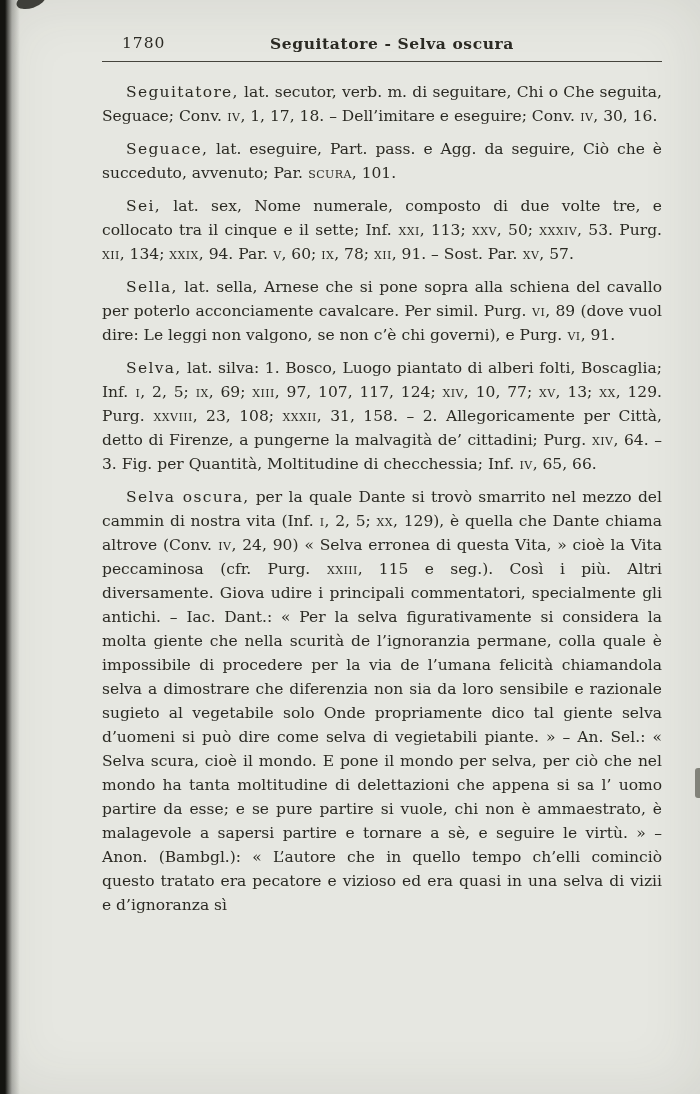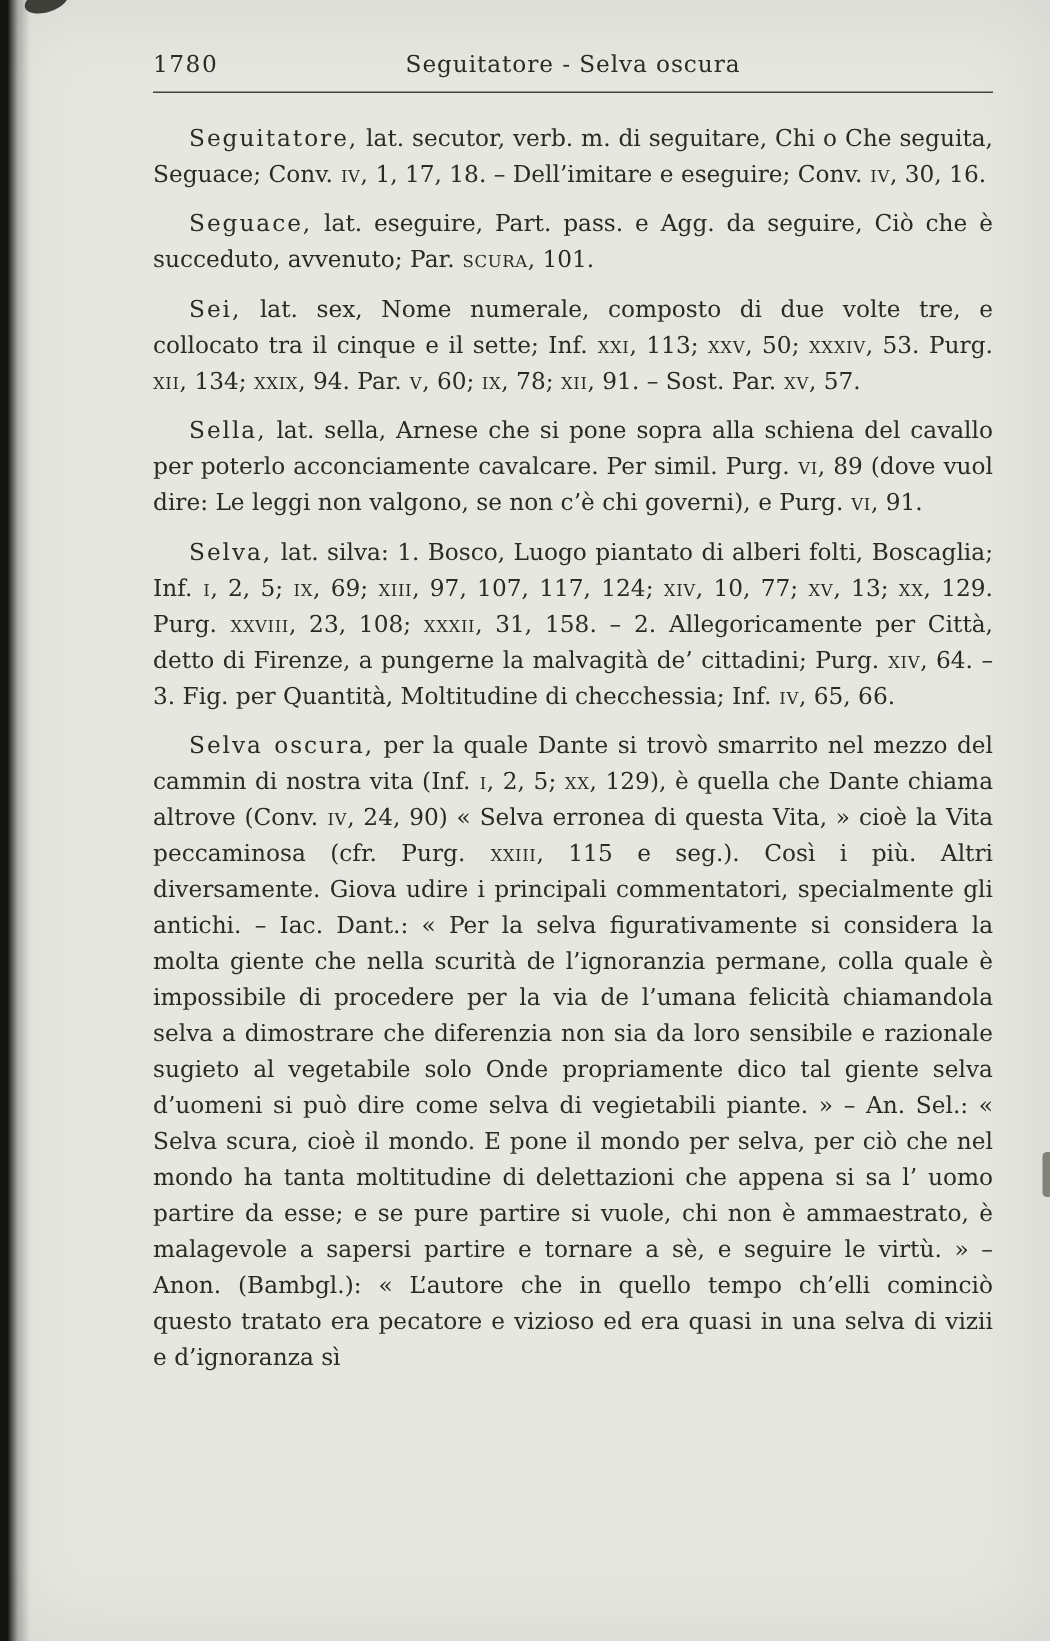--- a/index.html
+++ b/index.html
@@ -35,28 +35,29 @@
   }
   .content{
     position:relative;
     padding:34px 38px 0 102px;
   }
   .header{
     position:relative;
     text-align:center;
     font-size:15.5px;
     height:22px;
+    margin-left:20px;
   }
   .pagenum{
     position:absolute;left:0;top:0;
     font-weight:400;
     letter-spacing:1px;
   }
   .running{
-    font-weight:400;
+    font-weight:700;
     letter-spacing:0.6px;
   }
   .rule{
     border-bottom:1.6px solid #45443c;
     margin-top:5px;
     margin-bottom:18px;
   }
   p.entry{
     margin:0 0 9px 0;
     font-size:15.5px;

